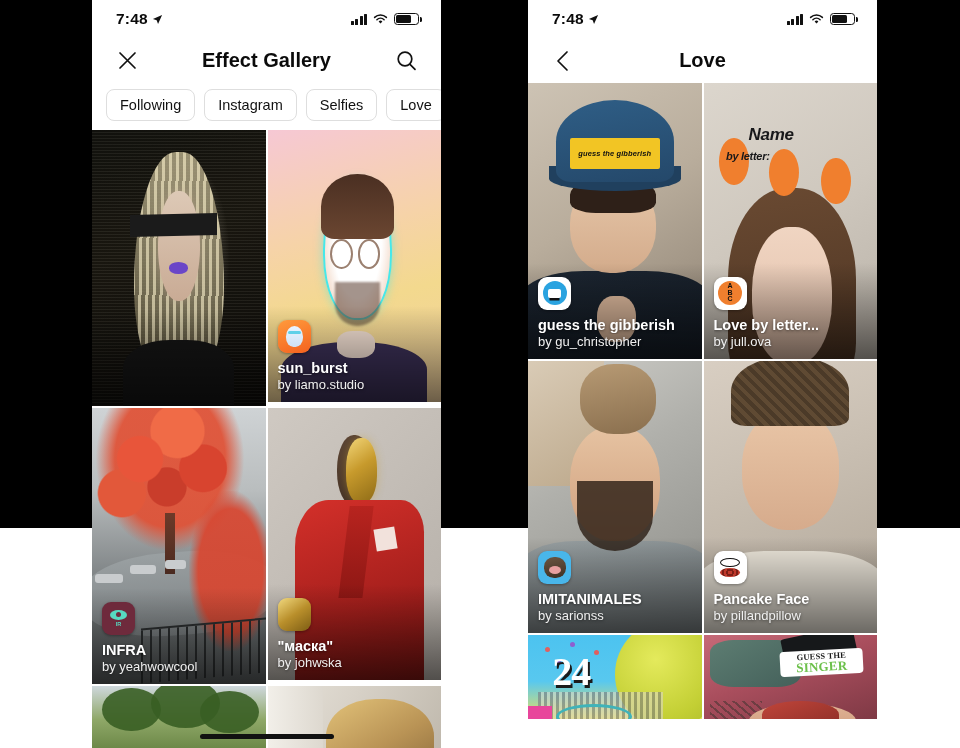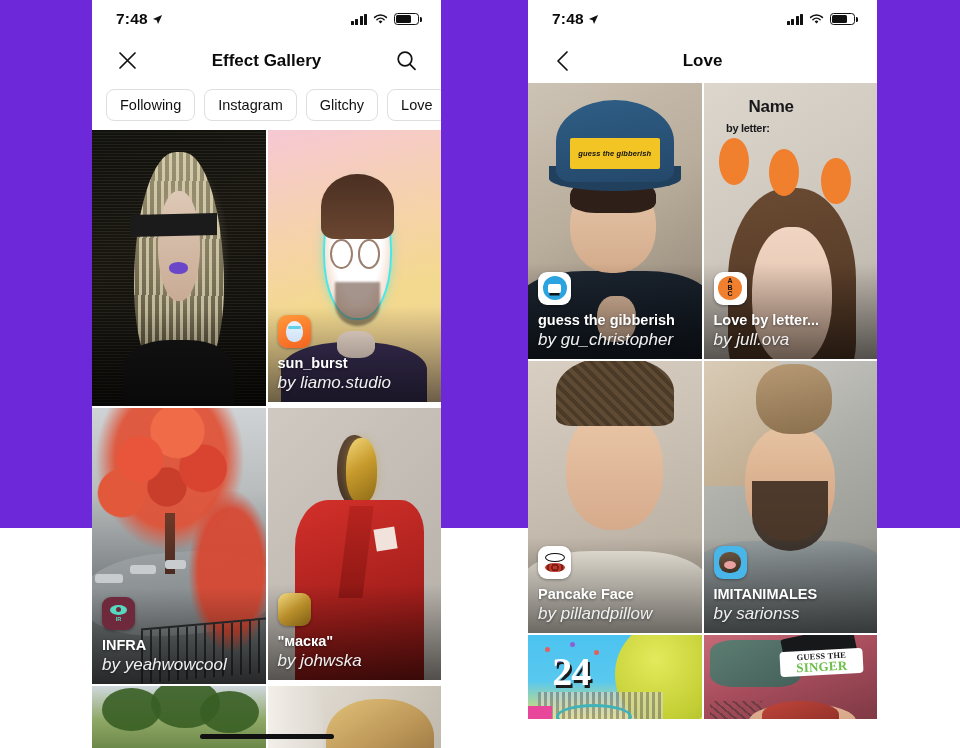--- a/index.html
+++ b/index.html
@@ -1,18 +1,18 @@
 <!DOCTYPE html>
 <html><head>
 <meta charset="utf-8">
 <style>
   * { margin:0; padding:0; box-sizing:border-box; }
   html,body { width:960px; height:748px; background:#ffffff; overflow:hidden;
     font-family:"Liberation Sans", sans-serif; }
-  .stage { position:relative; width:960px; height:528px; background:#6d28d9; }
+  .stage { position:relative; width:960px; height:528px; background:#000000; }
 
   
   .phone { position:absolute; top:0; overflow:hidden; background:#fff; }
   #phone-left  { left:92px;  width:349px; height:748px; }
   #phone-right { left:528px; width:349px; height:748px; }
 
   
   .statusbar { height:38px; display:flex; align-items:center;
     justify-content:space-between; padding:0 22px 0 24px; background:#fff; }
   .sb-time { font-size:15.5px; font-weight:600; color:#0a0a0a; letter-spacing:.2px;
@@ -26,21 +26,21 @@
   .batt { width:25px; height:12px; border:1.6px solid #111; border-radius:3.5px;
     position:relative; padding:1.4px; }
   .batt::after { content:""; position:absolute; right:-3.6px; top:3.4px; width:2px;
     height:4.6px; background:#111; border-radius:0 1.5px 1.5px 0; }
   .batt span { display:block; height:100%; width:72%; background:#111; border-radius:1.5px; }
 
   
   .navbar { height:45px; display:flex; align-items:center; padding:0 18px;
     background:#fff; position:relative; }
   .nav-title { position:absolute; left:0; right:0; text-align:center;
-    font-size:17px; font-weight:600; color:#0b0b0b; pointer-events:none; }
+    font-size:20px; font-weight:600; color:#0b0b0b; pointer-events:none; }
   .nav-btn { width:34px; height:34px; display:flex; align-items:center;
     justify-content:center; z-index:2; }
   .nav-spacer { flex:1; }
 
   
   .pills { display:flex; gap:9px; padding:6px 0 9px 14px; background:#fff;
     white-space:nowrap; overflow:hidden; }
   .pill { border:1px solid #dedede; border-radius:8px; padding:7px 13px;
     font-size:14.5px; color:#111; background:#fff; flex:0 0 auto; }
 
@@ -54,22 +54,22 @@
   .card.partial { height:84px;font-family:Liberation Serif, serif; }
   .card .art { position:absolute; inset:0; }
   .card .scrim { position:absolute; left:0; right:0; bottom:0; height:96px;
     background:linear-gradient(to top, rgba(0,0,0,.55), rgba(0,0,0,0)); }
   .card .meta { position:absolute; left:10px; bottom:9px; right:8px; z-index:3; }
   .eicon { width:33px; height:33px; border-radius:9px; overflow:hidden;
     margin-bottom:7px; position:relative; box-shadow:0 1px 3px rgba(0,0,0,.35); }
   .etitle { color:#fff; font-size:14.5px; font-weight:700; line-height:1.18;
     text-shadow:0 1px 3px rgba(0,0,0,.5); overflow:hidden; white-space:nowrap;
     text-overflow:ellipsis; }
-  .eauthor { color:#f0f0f0; font-size:17px; font-weight:400; line-height:1.25;
-    text-shadow:0 1px 3px rgba(0,0,0,.5);font-style:italic; }
+  .eauthor { color:#f0f0f0; font-size:13px; font-weight:400; line-height:1.25;
+    text-shadow:0 1px 3px rgba(0,0,0,.5); }
 
   
   .art-glitch { background:
       radial-gradient(ellipse 44% 58% at 52% 46%, rgba(215,208,190,.55), rgba(0,0,0,0) 62%),
       repeating-linear-gradient(0deg, rgba(255,255,255,.05) 0 1px, rgba(0,0,0,.16) 1px 3px),
       linear-gradient(160deg,#14140f,#1d1a12 40%,#0e0d0a); }
   .gl-hair { position:absolute; left:24%; top:8%; width:52%; height:84%;
     background:
       repeating-linear-gradient(91deg, rgba(226,216,180,.75) 0 3px, rgba(120,110,80,.35) 3px 7px),
       linear-gradient(180deg, rgba(210,200,165,.8), rgba(90,85,60,.5));
@@ -163,21 +163,21 @@
     background:linear-gradient(180deg,#e6c6a8,#d3ab8b); border-radius:46%; }
   .gb-hairf { position:absolute; left:24%; top:34%; width:50%; height:13%;
     background:#2e2018; border-radius:50% 50% 30% 30%; }
   .gb-body { position:absolute; left:-6%; bottom:0; width:112%; height:32%;
     background:linear-gradient(160deg,#1d2733,#141b24); border-radius:34% 34% 0 0; }
   .gb-hand { position:absolute; left:40%; bottom:6%; width:22%; height:17%;
     background:#e2bda0; border-radius:42%; }
 
   .art-name { background:linear-gradient(150deg,#dcd6cd 0%,#cfc8be 48%,#b8b1a7 100%); }
   .nm-t1, .nm-t2 { position:absolute; color:#18181a; font-weight:800;
-    letter-spacing:-.3px; }
+    font-style:italic; letter-spacing:-.3px;margin-top:28px; }
   .nm-dot { position:absolute; width:17%; height:17%; border-radius:50%;
     background:#f07f2e; }
   .nm-hair { position:absolute; left:14%; top:38%; width:74%; height:72%;
     background:linear-gradient(170deg,#6a4a32,#4a3221); border-radius:46% 46% 22% 22%; }
   .nm-face { position:absolute; left:28%; top:52%; width:46%; height:50%;
     background:linear-gradient(180deg,#f0d5c2,#e0bda7); border-radius:46%; }
 
   .art-pancake { background:linear-gradient(160deg,#d8cec2 0%,#c9bfb2 40%,#b0a698 100%); }
   .pc-hat { position:absolute; left:16%; top:-2%; width:68%; height:26%;
     background:repeating-linear-gradient(45deg,#5f4a33 0 4px,#4b3a28 4px 8px);
@@ -317,21 +317,21 @@
         <svg width="21" height="21" viewBox="0 0 21 21">
           <circle cx="9" cy="9" r="6.8" stroke="#111" stroke-width="1.7" fill="none"></circle>
           <path d="M14 14.3 19 19.3" stroke="#111" stroke-width="1.7" stroke-linecap="round"></path>
           </svg>
       </div>
     </div>
 
     <div class="pills">
       <div class="pill">Following</div>
       <div class="pill">Instagram</div>
-      <div class="pill">Glitchy</div>
+      <div class="pill">Selfies</div>
       <div class="pill">Love</div>
 
     </div>
 
     <div class="grid left">
 
       <div class="card tall">
         <div class="art art-glitch">
           <div class="gl-hair"></div>
             <div class="gl-face"></div>
@@ -499,51 +499,51 @@
         <div class="meta">
           <div class="eicon ic-abc">
               <em>A<br>B<br>C</em>
             </div>
           <div class="etitle">Love by letter...</div>
           <div class="eauthor">by jull.ova</div>
         </div>
       </div>
 
       <div class="card tall2">
+        <div class="art art-imit">
+          <div class="im-wall"></div>
+            <div class="im-hood"></div>
+          <div class="im-face"></div>
+            <div class="im-beard"></div>
+            <div class="im-dog"></div>
+        </div>
+        <div class="scrim"></div>
+        <div class="meta">
+          <div class="eicon ic-imit">
+              <em></em>
+            </div>
+          <div class="etitle">IMITANIMALES</div>
+          <div class="eauthor">by sarionss</div>
+        </div>
+      </div>
+
+      <div class="card tall2">
         <div class="art art-pancake">
           <div class="pc-shirt"></div>
             <div class="pc-face"></div>
             <div class="pc-hat"></div>
         </div>
         <div class="scrim"></div>
         <div class="meta">
           <div class="eicon ic-pan">
               <em></em>
               <i></i>
             </div>
           <div class="etitle">Pancake Face</div>
           <div class="eauthor">by pillandpillow</div>
-        </div>
-      </div>
-
-      <div class="card tall2">
-        <div class="art art-imit">
-          <div class="im-wall"></div>
-            <div class="im-hood"></div>
-          <div class="im-face"></div>
-            <div class="im-beard"></div>
-            <div class="im-dog"></div>
-        </div>
-        <div class="scrim"></div>
-        <div class="meta">
-          <div class="eicon ic-imit">
-              <em></em>
-            </div>
-          <div class="etitle">IMITANIMALES</div>
-          <div class="eauthor">by sarionss</div>
         </div>
       </div>
 
       <div class="card partial">
         <div class="art art-24">
           <div class="t24-ball"></div>
           <div class="t24-conf" style="left:10%;top:14%;background:#e06060"></div>
           <div class="t24-conf" style="left:24%;top:8%;background:#8e5fd0"></div>
           <div class="t24-conf" style="left:38%;top:18%;background:#e06060"></div>
           <div class="t24-conf" style="left:16%;top:30%;background:#8e5fd0"></div>

